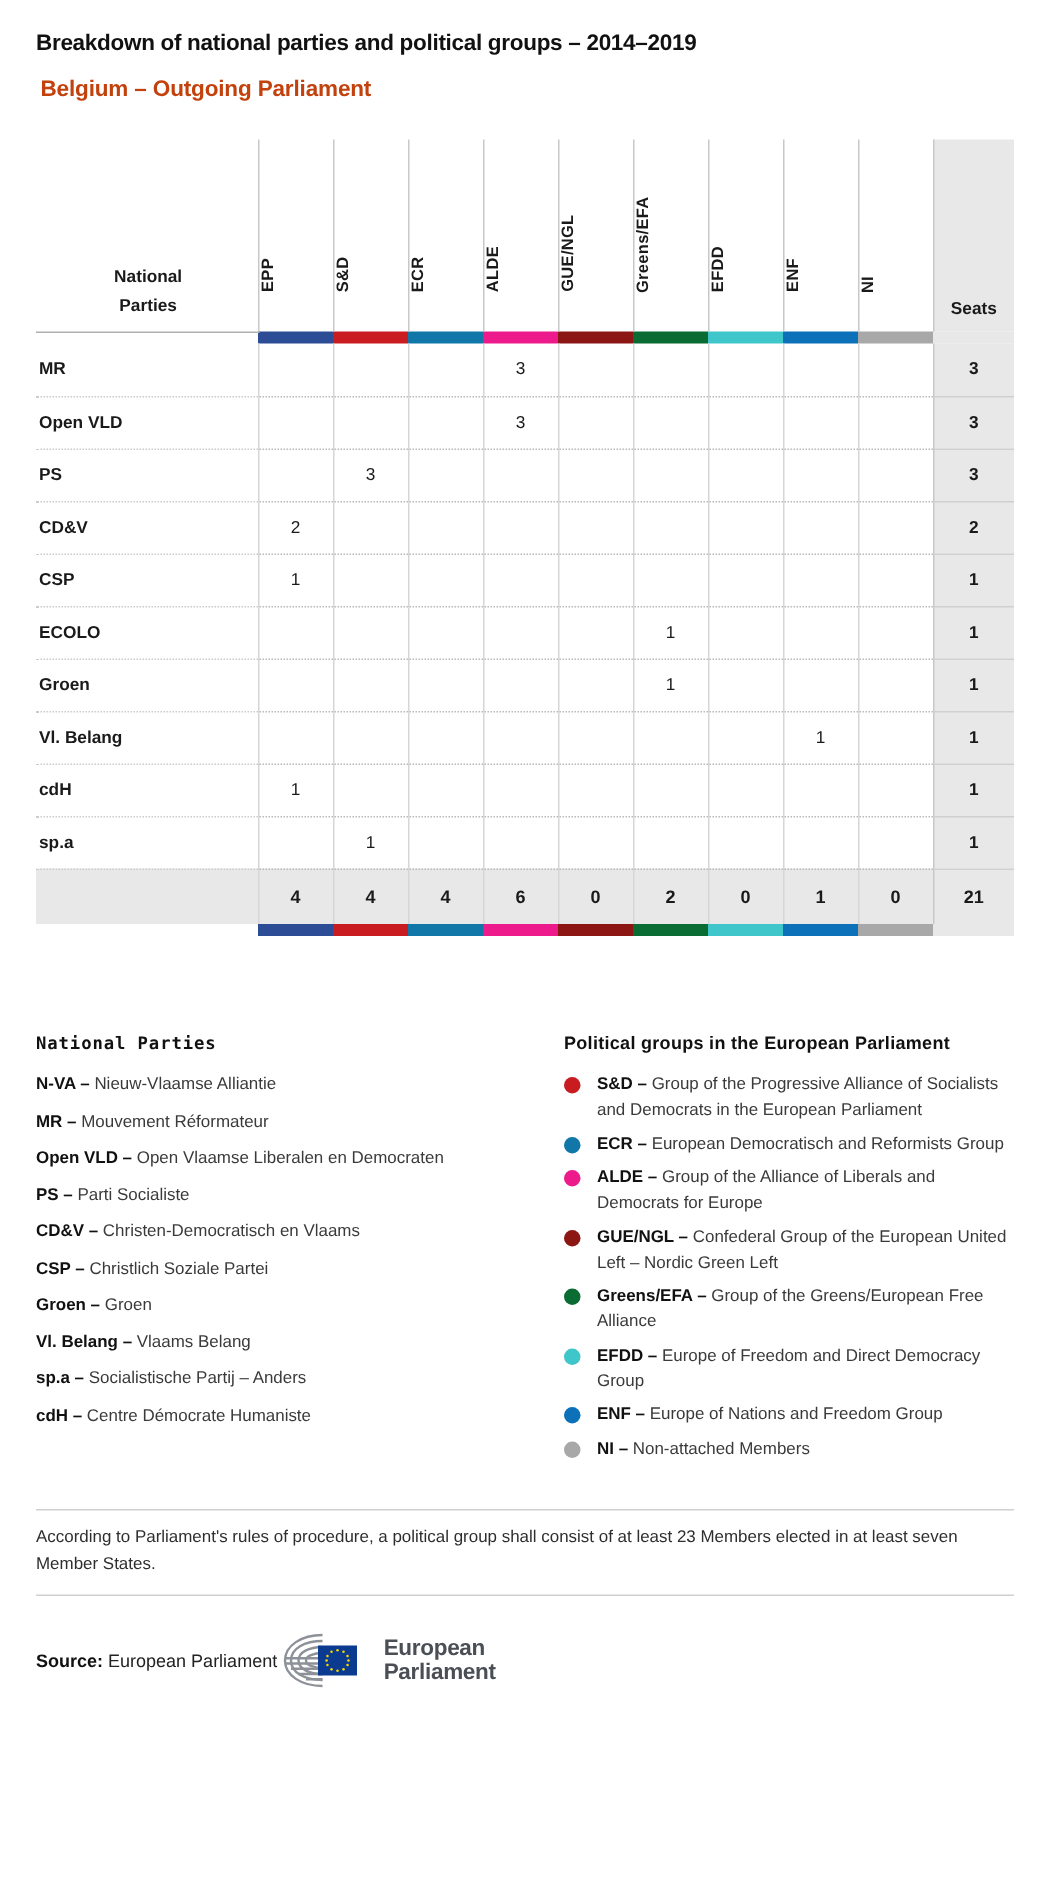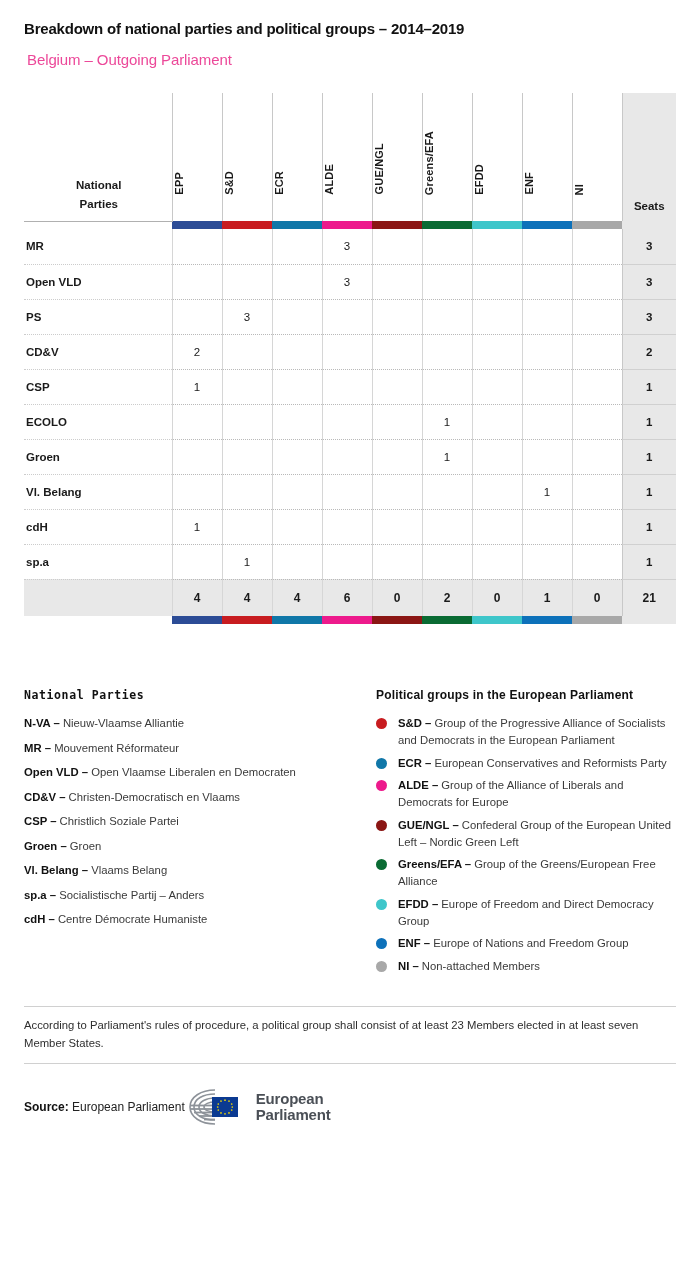--- a/index.html
+++ b/index.html
@@ -13,21 +13,21 @@
     overflow:hidden;
   }
   .page { position:relative; width:700px; height:1268px; padding:0 24px;border-radius:18px; }
 
   
   .title {
     font-size:15px; font-weight:bold; letter-spacing:-0.2px;
     padding-top:20px; color:#111;
   }
   .subtitle {
-    font-size:15px; font-weight:400; color:#ec4899;
+    font-size:15px; font-weight:700; color:#c2410c;
     padding-top:14px; padding-left:3px; letter-spacing:-0.1px;
   }
 
   
   .table-wrap { margin-top:25px; position:relative; }
   table.matrix {
     border-collapse:collapse;
     width:652px;
     table-layout:fixed;
   }
@@ -432,38 +432,39 @@
     </table>
   </div>
 
   <div class="legends">
     <div class="legend-left">
       <div class="leg-title mono">National Parties</div>
       <div id="np-list">
           <div class="np-item"><b>N-VA – </b><span>Nieuw-Vlaamse Alliantie</span></div>
           <div class="np-item"><b>MR – </b><span>Mouvement Réformateur</span></div>
           <div class="np-item"><b>Open VLD – </b><span>Open Vlaamse Liberalen en Democraten</span></div>
+          <div class="np-item"><b>PS – </b><span>Parti Socialiste</span></div>
           <div class="np-item"><b>CD&amp;V – </b><span>Christen-Democratisch en Vlaams</span></div>
           <div class="np-item"><b>CSP – </b><span>Christlich Soziale Partei</span></div>
           <div class="np-item"><b>Groen – </b><span>Groen</span></div>
           <div class="np-item"><b>Vl. Belang – </b><span>Vlaams Belang</span></div>
           <div class="np-item"><b>sp.a – </b><span>Socialistische Partij – Anders</span></div>
           <div class="np-item"><b>cdH – </b><span>Centre Démocrate Humaniste</span></div>
         </div>
     </div>
     <div class="legend-right">
       <div class="leg-title">Political groups in the European Parliament</div>
       <div id="pg-list">
           <div class="pg-item">
             <span class="dot" style="background: rgb(200, 28, 32);"></span>
             <span><b>S&amp;D – </b><span>Group of the Progressive Alliance of Socialists and Democrats in the European Parliament</span></span>
           </div>
           <div class="pg-item">
             <span class="dot" style="background: rgb(16, 119, 168);"></span>
-            <span><b>ECR – </b><span>European Conservatives and Reformists Party</span></span>
+            <span><b>ECR – </b><span>European Democratisch and Reformists Group</span></span>
           </div>
           <div class="pg-item">
             <span class="dot" style="background: rgb(237, 26, 140);"></span>
             <span><b>ALDE – </b><span>Group of the Alliance of Liberals and Democrats for Europe</span></span>
           </div>
           <div class="pg-item">
             <span class="dot" style="background: rgb(139, 22, 20);"></span>
             <span><b>GUE/NGL – </b><span>Confederal Group of the European United Left – Nordic Green Left</span></span>
           </div>
           <div class="pg-item">

